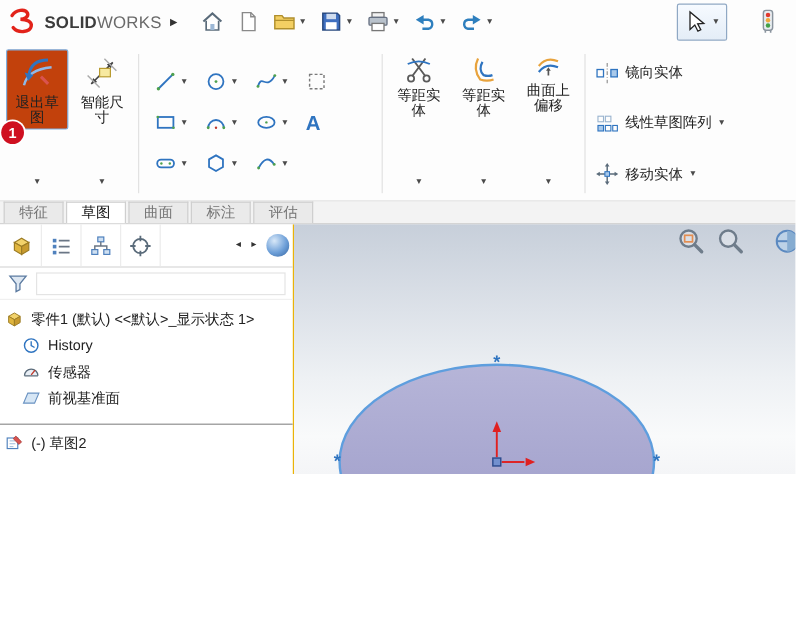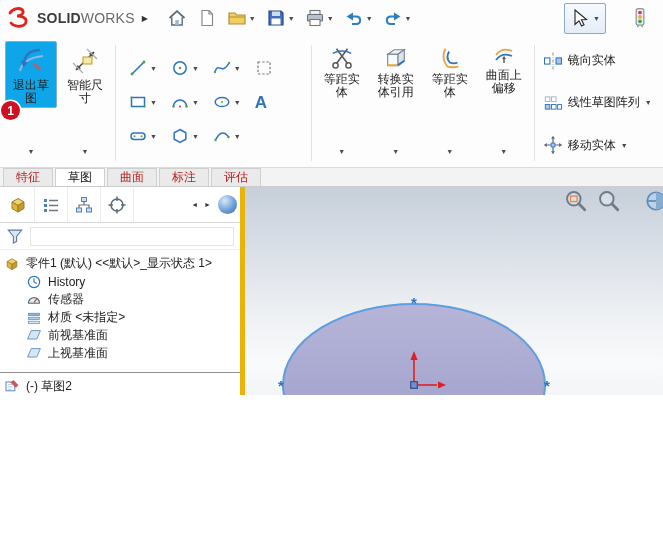--- a/index.html
+++ b/index.html
@@ -23,48 +23,48 @@
 .flyout{font-size:8px;color:#333;margin-right:12px}
 .qat{display:flex;align-items:center;gap:2px}
 .qbtn{height:30px;display:flex;align-items:center;justify-content:center;gap:2px;padding:0 4px;border-radius:3px}
 .tspacer{flex:1}
 .selbox{display:flex;align-items:center;gap:3px;height:31px;padding:0 5px;border:1px solid #8fa8c4;border-radius:2px;background:linear-gradient(#f6faff,#e4edf7);margin-right:16px}
 
 .ribbon{height:132px;display:flex;align-items:stretch;padding:3px 4px 0 4px;background:#fdfdfd;border-bottom:1px solid #dcdcdc}
 .vsep{width:1px;background:#e2e2e2;margin:6px 3px}
 .bigbtn{display:flex;flex-direction:column;align-items:center;padding:2px 1px}
 .face{display:flex;flex-direction:column;align-items:center;gap:3px;padding:4px 4px 2px;border:1px solid transparent;border-radius:2px;position:relative}
-.bigbtn.selected .face{background:#0ea5e9;border-color:#7fafdf}
+.bigbtn.selected .face{background:#c2410c;border-color:#7fafdf}
 .biglabel{width:42px;text-align:center;font-size:12px;line-height:13px;color:#222}
 .badge{position:absolute;left:-5px;bottom:-13px;width:19px;height:19px;border-radius:50%;background:#cf1020;color:#fff;font-size:12px;font-weight:700;display:flex;align-items:center;justify-content:center;box-shadow:0 0 0 1.5px #fff}
 .ddb{margin-top:auto;margin-bottom:10px}
 .sketchgrid{display:flex;flex-direction:column;padding:12px 4px 6px;width:196px}
 .srow{display:flex;align-items:center;height:34px;padding-left:6px;gap:14px}
 .scell{display:flex;align-items:center;gap:3px}
 .textA{font-size:17px;font-weight:700;color:#2f74c0;line-height:1}
 .rcol{display:flex;flex-direction:column;padding:8px 2px;gap:15px;width:126px}
 .rrow{display:flex;align-items:center;gap:5px;height:28px;padding:0 3px}
 .rlabel{white-space:nowrap}
 
 .cmdtabs{height:19px;display:flex;align-items:stretch;padding-left:3px;background:#f3f3f3;border-bottom:1px solid #cdcdcd}
-.tab{display:flex;align-items:center;padding:0 12px;background:#eaeaea;border:1px solid #cfcfcf;border-bottom:none;margin-right:2px;color:#b91c1c}
+.tab{display:flex;align-items:center;padding:0 12px;background:#eaeaea;border:1px solid #cfcfcf;border-bottom:none;margin-right:2px;color:#737373}
 .tab.active{background:#fff;color:#111}
 
 .main{flex:1;display:flex;min-height:0}
-.panel{width:245px;background:#fff;border-right:5px solid #eab308;display:flex;flex-direction:column}
+.panel{width:245px;background:#fff;border-right:1px solid #eab308;display:flex;flex-direction:column}
 .paneltabs{height:36px;display:flex;align-items:center;border-bottom:1px solid #d8d8d8;padding:0 2px}
 .ptab{width:33px;height:100%;display:flex;align-items:center;justify-content:center;border-right:1px solid #ececec}
 .ptabspacer{flex:1}
 .navarrow{font-size:7px;color:#333;padding:0 3px}
 .sphere{width:19px;height:19px;border-radius:50%;background:radial-gradient(circle at 35% 30%,#d8e8f8,#6d9fd8 55%,#33639f);margin:0 1px 0 4px}
 .filterrow{height:27px;display:flex;align-items:center;gap:6px;padding:0 6px;border-bottom:1px solid #f0f0f0}
 .filterfield{flex:1;height:19px;background:#fff;border:1px solid #e4e4e4}
 .tree{flex:1;padding-top:5px;display:flex;flex-direction:column;overflow:hidden}
 .trow{height:22px;display:flex;align-items:center;gap:6px;padding:0 4px;white-space:nowrap}
-.trow.child{padding-left:26px}
+.trow.child{padding-left:18px}
 .rootlabel{overflow:hidden;text-overflow:ellipsis}
 .tsep{border-top:1px solid #8f8f8f;margin:10px 0 4px}
 
 .viewport{flex:1;position:relative;overflow:hidden;background:linear-gradient(180deg,#c7cfda 0%,#dde2e9 35%,#eef1f4 62%,#f9fafb 85%,#f4f5f7 100%)}
 .sketchsvg{position:absolute;left:0;top:0}
 .vm{font-size:15px;font-weight:700;fill:#2f74c0;text-anchor:middle;dominant-baseline:central}
 .hud{position:absolute;top:2px;left:319px;display:flex;gap:9px;opacity:.85}
 .hudcut{position:absolute;top:2px;left:399px;opacity:.9}
 .splitgrip{position:absolute;left:-1px;top:228px;width:10px;height:30px;background:#ececec;border:1px solid #9a9a9a;border-left:none;border-radius:0 5px 5px 0}
 </style>
@@ -455,29 +455,20 @@
       <svg class="ic24">
             <use href="#i-trim"></use>
           </svg>
       <div class="biglabel">等距实体</div>
     </div>
     <span class="dd ddb">▼</span>
   </div>
   <div class="bigbtn">
     <div class="face">
       <svg class="ic24">
-            <use href="#i-cube"></use>
-          </svg>
-      <div class="biglabel">转换实体引用</div>
-    </div>
-    <span class="dd ddb">▼</span>
-  </div>
-  <div class="bigbtn">
-    <div class="face">
-      <svg class="ic24">
             <use href="#i-offset"></use>
           </svg>
       <div class="biglabel">等距实体</div>
     </div>
     <span class="dd ddb">▼</span>
   </div>
   <div class="bigbtn">
     <div class="face">
       <svg class="ic20">
             <use href="#i-surfoff"></use>
@@ -569,35 +560,23 @@
         <span>History</span>
       </div>
       <div class="trow child">
         <svg class="ic16">
               <use href="#i-sensor"></use>
             </svg>
         <span>传感器</span>
       </div>
       <div class="trow child">
         <svg class="ic16">
-              <use href="#i-material"></use>
-            </svg>
-        <span>材质 &lt;未指定&gt;</span>
-      </div>
-      <div class="trow child">
-        <svg class="ic16">
               <use href="#i-plane"></use>
             </svg>
         <span>前视基准面</span>
-      </div>
-      <div class="trow child">
-        <svg class="ic16">
-              <use href="#i-plane"></use>
-            </svg>
-        <span>上视基准面</span>
       </div>
       <div class="tsep"></div>
       <div class="trow">
         <svg class="ic16">
               <use href="#i-sketchic"></use>
             </svg>
         <span>(-) 草图2</span>
       </div>
     </div>
   </div>

